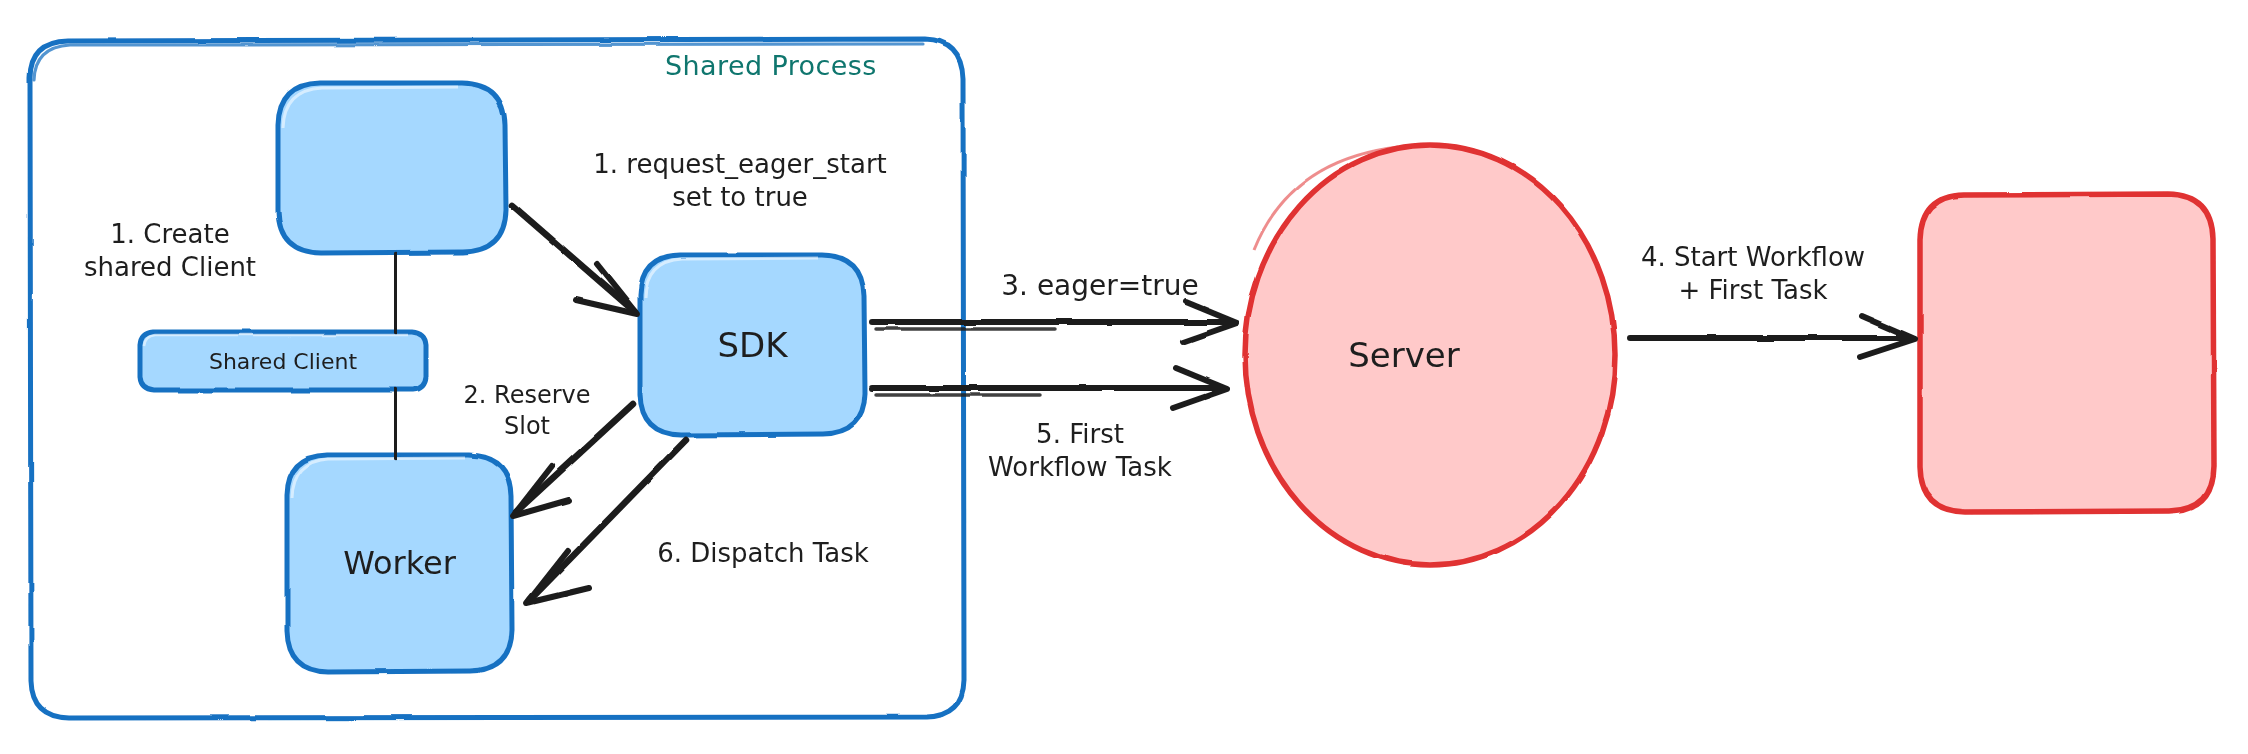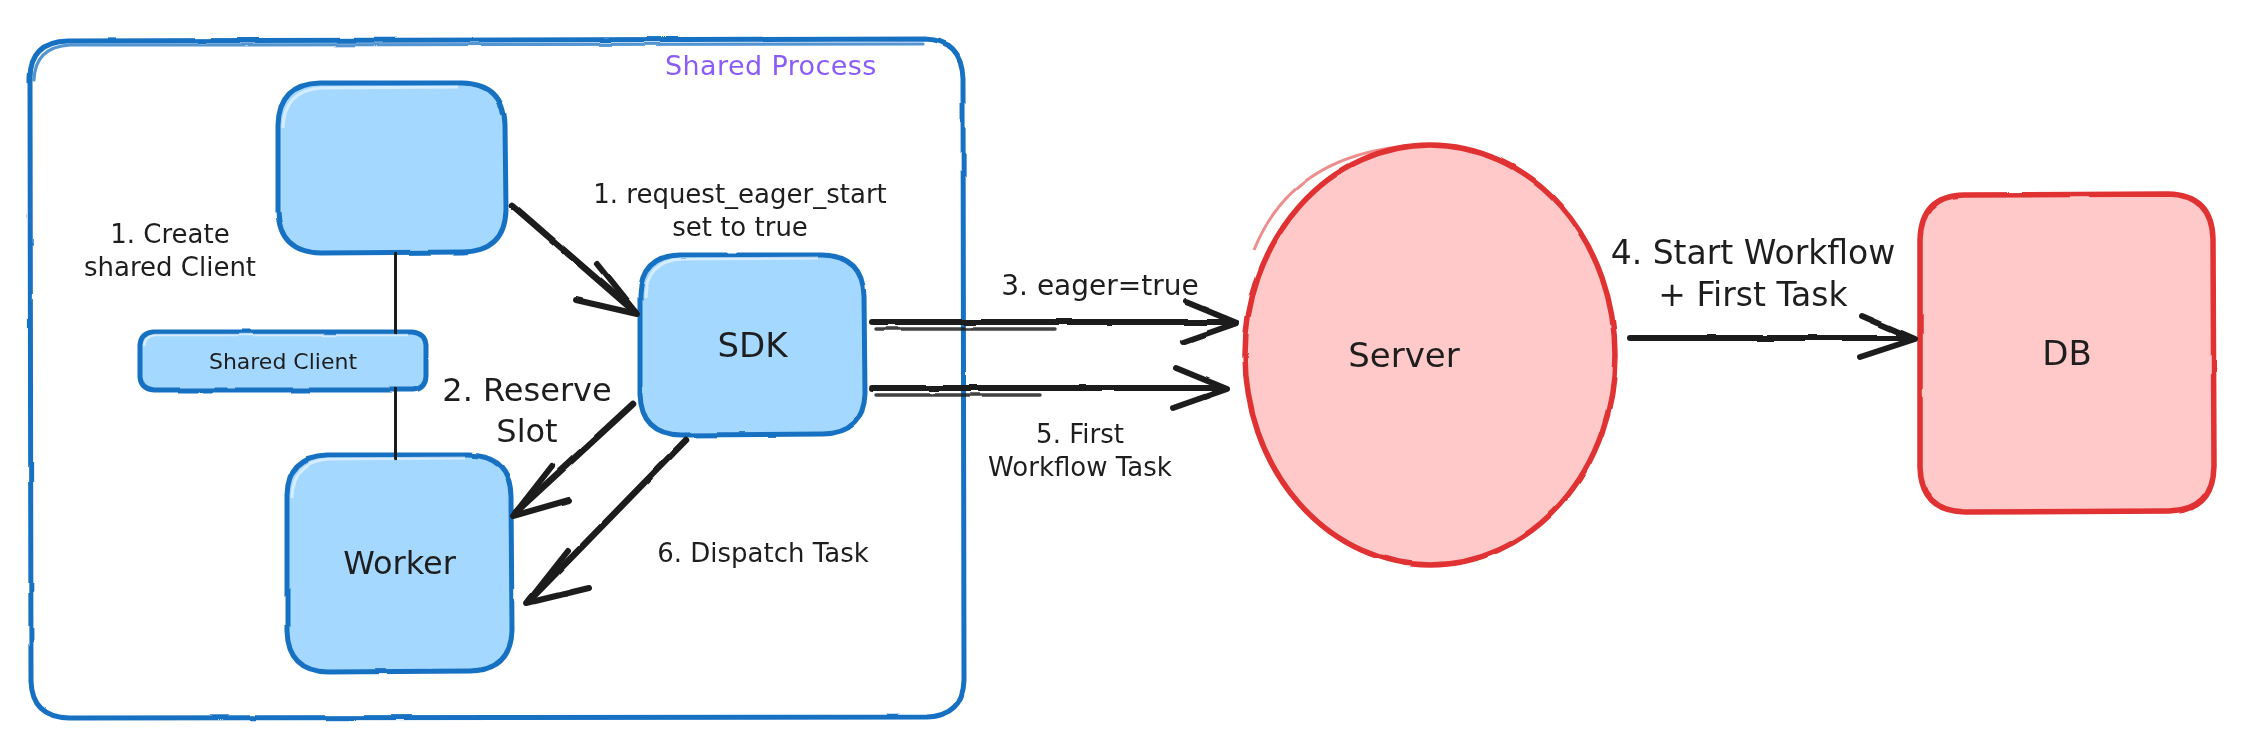--- a/index.html
+++ b/index.html
@@ -10,21 +10,21 @@
     position:absolute;display:flex;align-items:center;justify-content:center;
     text-align:center;color:#1e1e1e;pointer-events:none;
     font-family:"DejaVu Sans",sans-serif;
   }
   .edge-label{
     position:absolute;display:flex;align-items:center;justify-content:center;
     text-align:center;color:#1e1e1e;line-height:1.28;
     font-family:"DejaVu Sans",sans-serif;white-space:pre-line;
   }
   .container-title{
-    position:absolute;color:#8b5cf6;font-size:27px;line-height:1.2;
+    position:absolute;color:#0f766e;font-size:27px;line-height:1.2;
     font-family:"DejaVu Sans",sans-serif;letter-spacing:.4px;
   }
 </style>
 </head>
 <body>
 
 <div id="stage">
 
   <svg class="layer" viewBox="0 0 2248 754">
     <defs>
@@ -110,34 +110,33 @@
 
 
   <div class="node-label" style="left:140px;top:332px;width:286px;height:58px;font-size:22px;">Shared Client</div>
 
   <div class="node-label" style="left:640px;top:255px;width:225px;height:180px;font-size:34px;">SDK</div>
 
   <div class="node-label" style="left:287px;top:455px;width:225px;height:216px;font-size:32px;">Worker</div>
 
   <div class="node-label" style="left:1219px;top:145px;width:370px;height:420px;font-size:34px;">Server</div>
 
-  <div class="node-label" style="left:1920px;top:194px;width:294px;height:318px;font-size:34px;">DB</div>
 
   <div class="edge-label" style="left:40px;top:215px;width:260px;height:72px;font-size:26px;">1. Create
 shared Client</div>
 
-  <div class="edge-label" style="left:530px;top:145px;width:420px;height:72px;font-size:26px;margin-top:30px;">1. request_eager_start
+  <div class="edge-label" style="left:530px;top:145px;width:420px;height:72px;font-size:26px;">1. request_eager_start
 set to true</div>
 
-  <div class="edge-label" style="left:432px;top:375px;width:190px;height:72px;font-size:32px;">2. Reserve
+  <div class="edge-label" style="left:432px;top:375px;width:190px;height:72px;font-size:24px;">2. Reserve
 Slot</div>
 
   <div class="edge-label" style="left:975px;top:248px;width:250px;height:38px;font-size:28px;margin-top:19px;">3. eager=true</div>
 
-  <div class="edge-label" style="left:1608px;top:238px;width:290px;height:72px;font-size:33px;">4. Start Workflow
+  <div class="edge-label" style="left:1608px;top:238px;width:290px;height:72px;font-size:26px;">4. Start Workflow
 + First Task</div>
 
   <div class="edge-label" style="left:950px;top:415px;width:260px;height:72px;font-size:26px;">5. First
 Workflow Task</div>
 
   <div class="edge-label" style="left:618px;top:535px;width:290px;height:38px;font-size:26px;text-align:right;">6. Dispatch Task</div>
 
 </div>
 
 </body></html>

